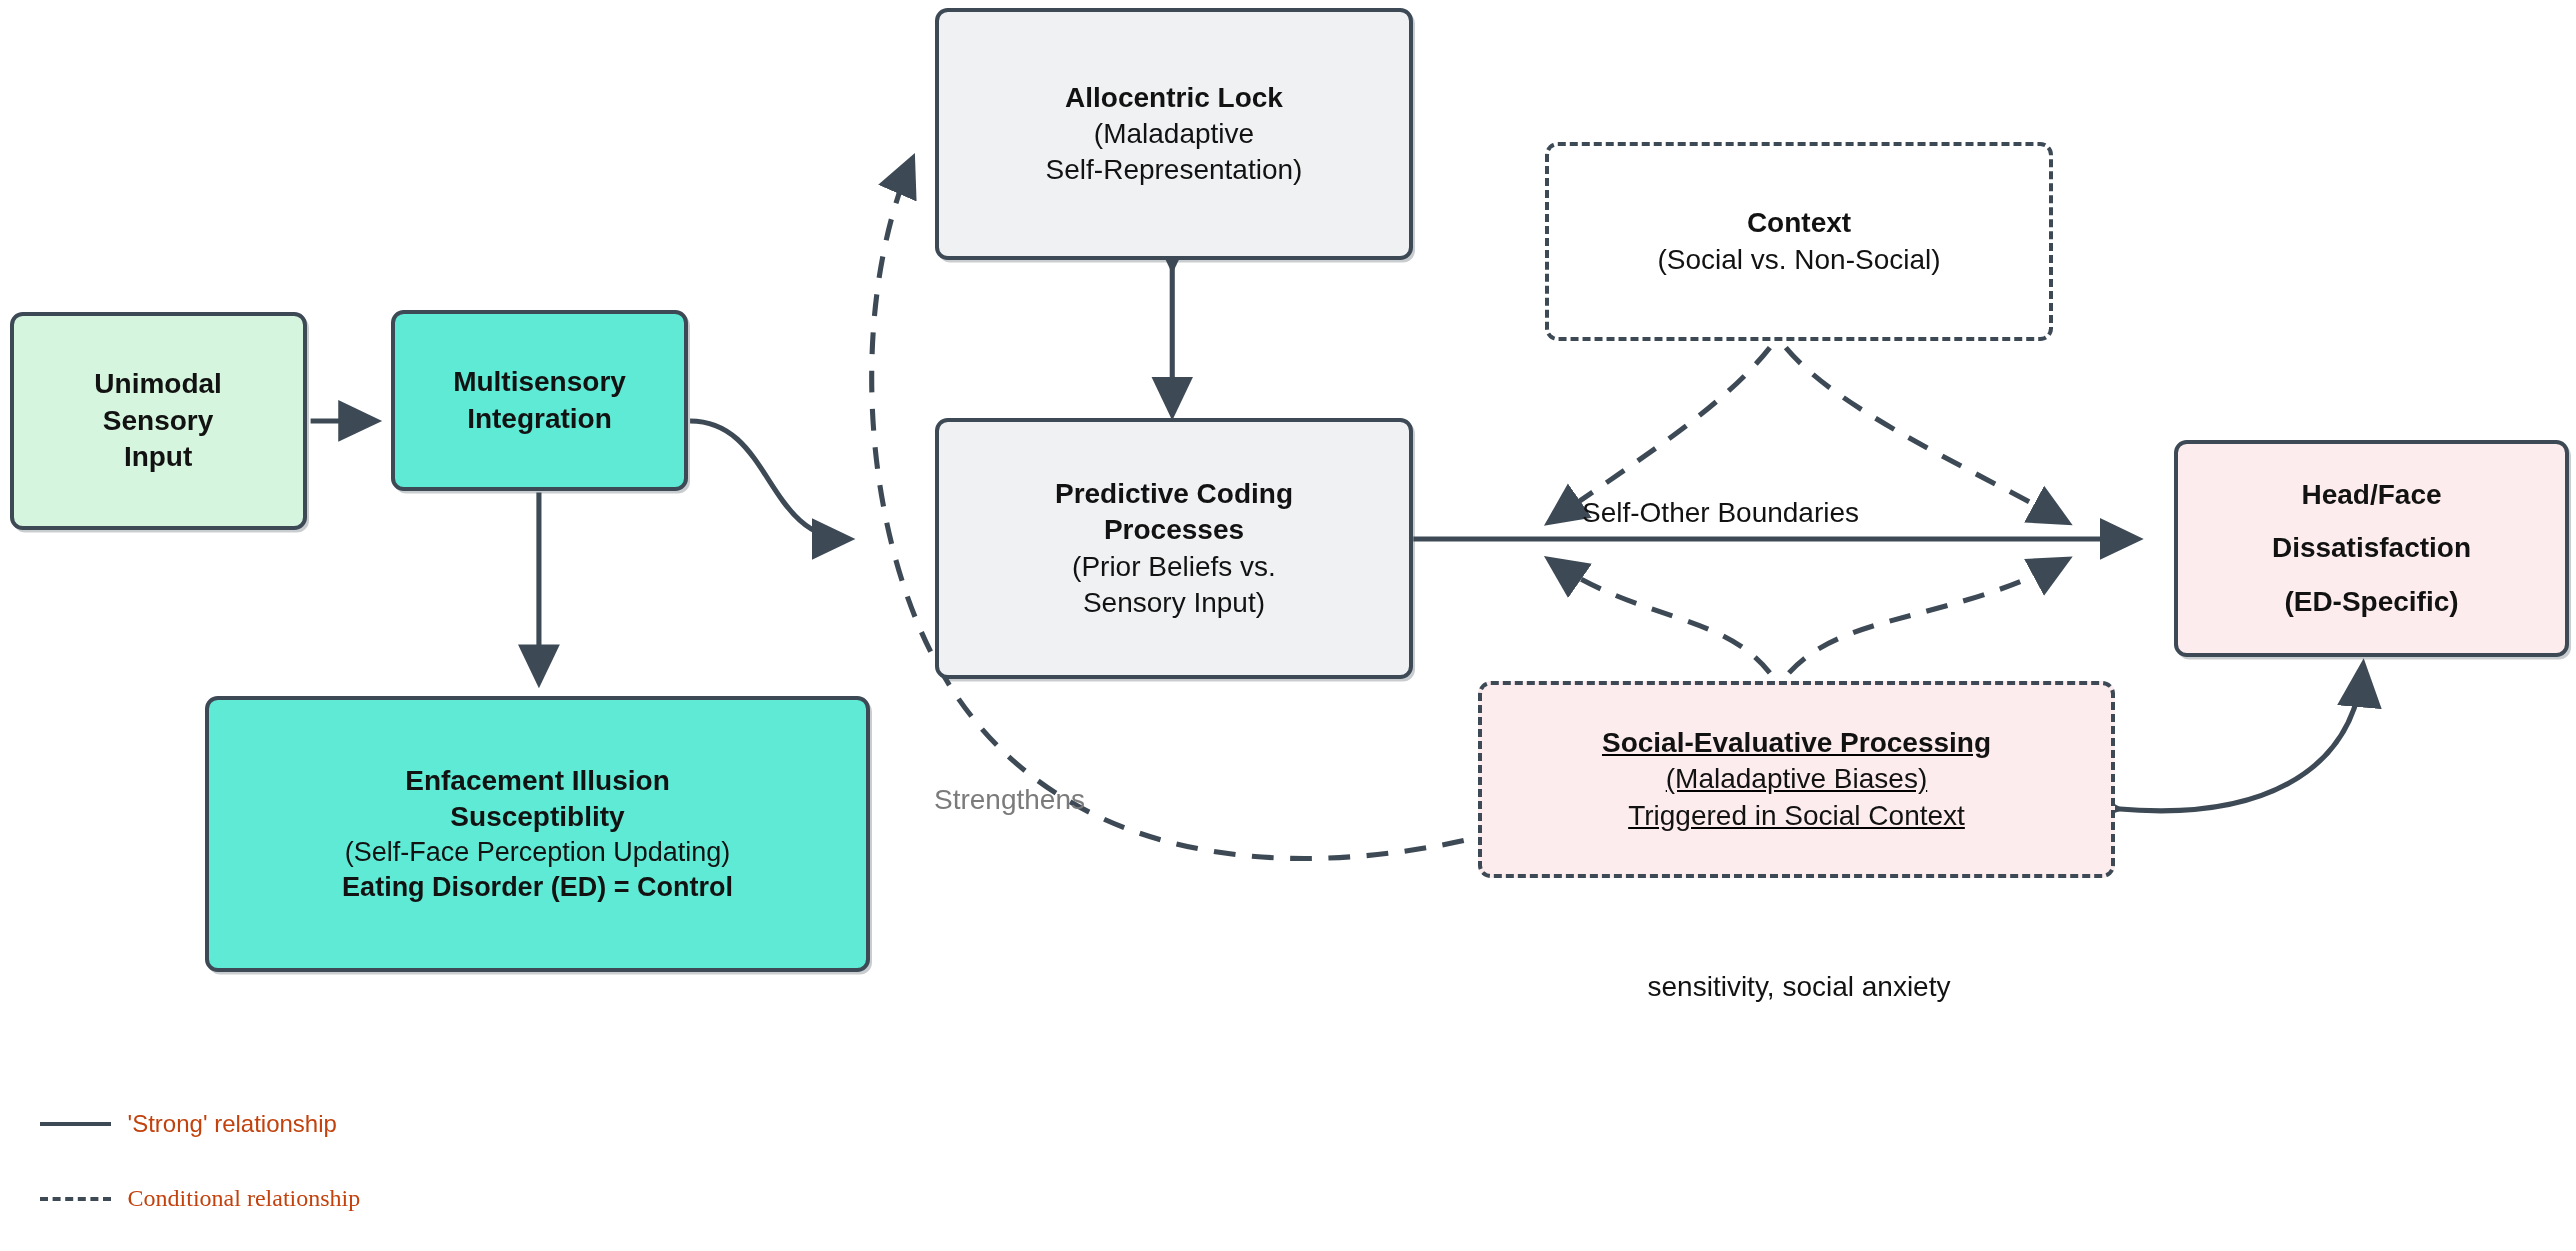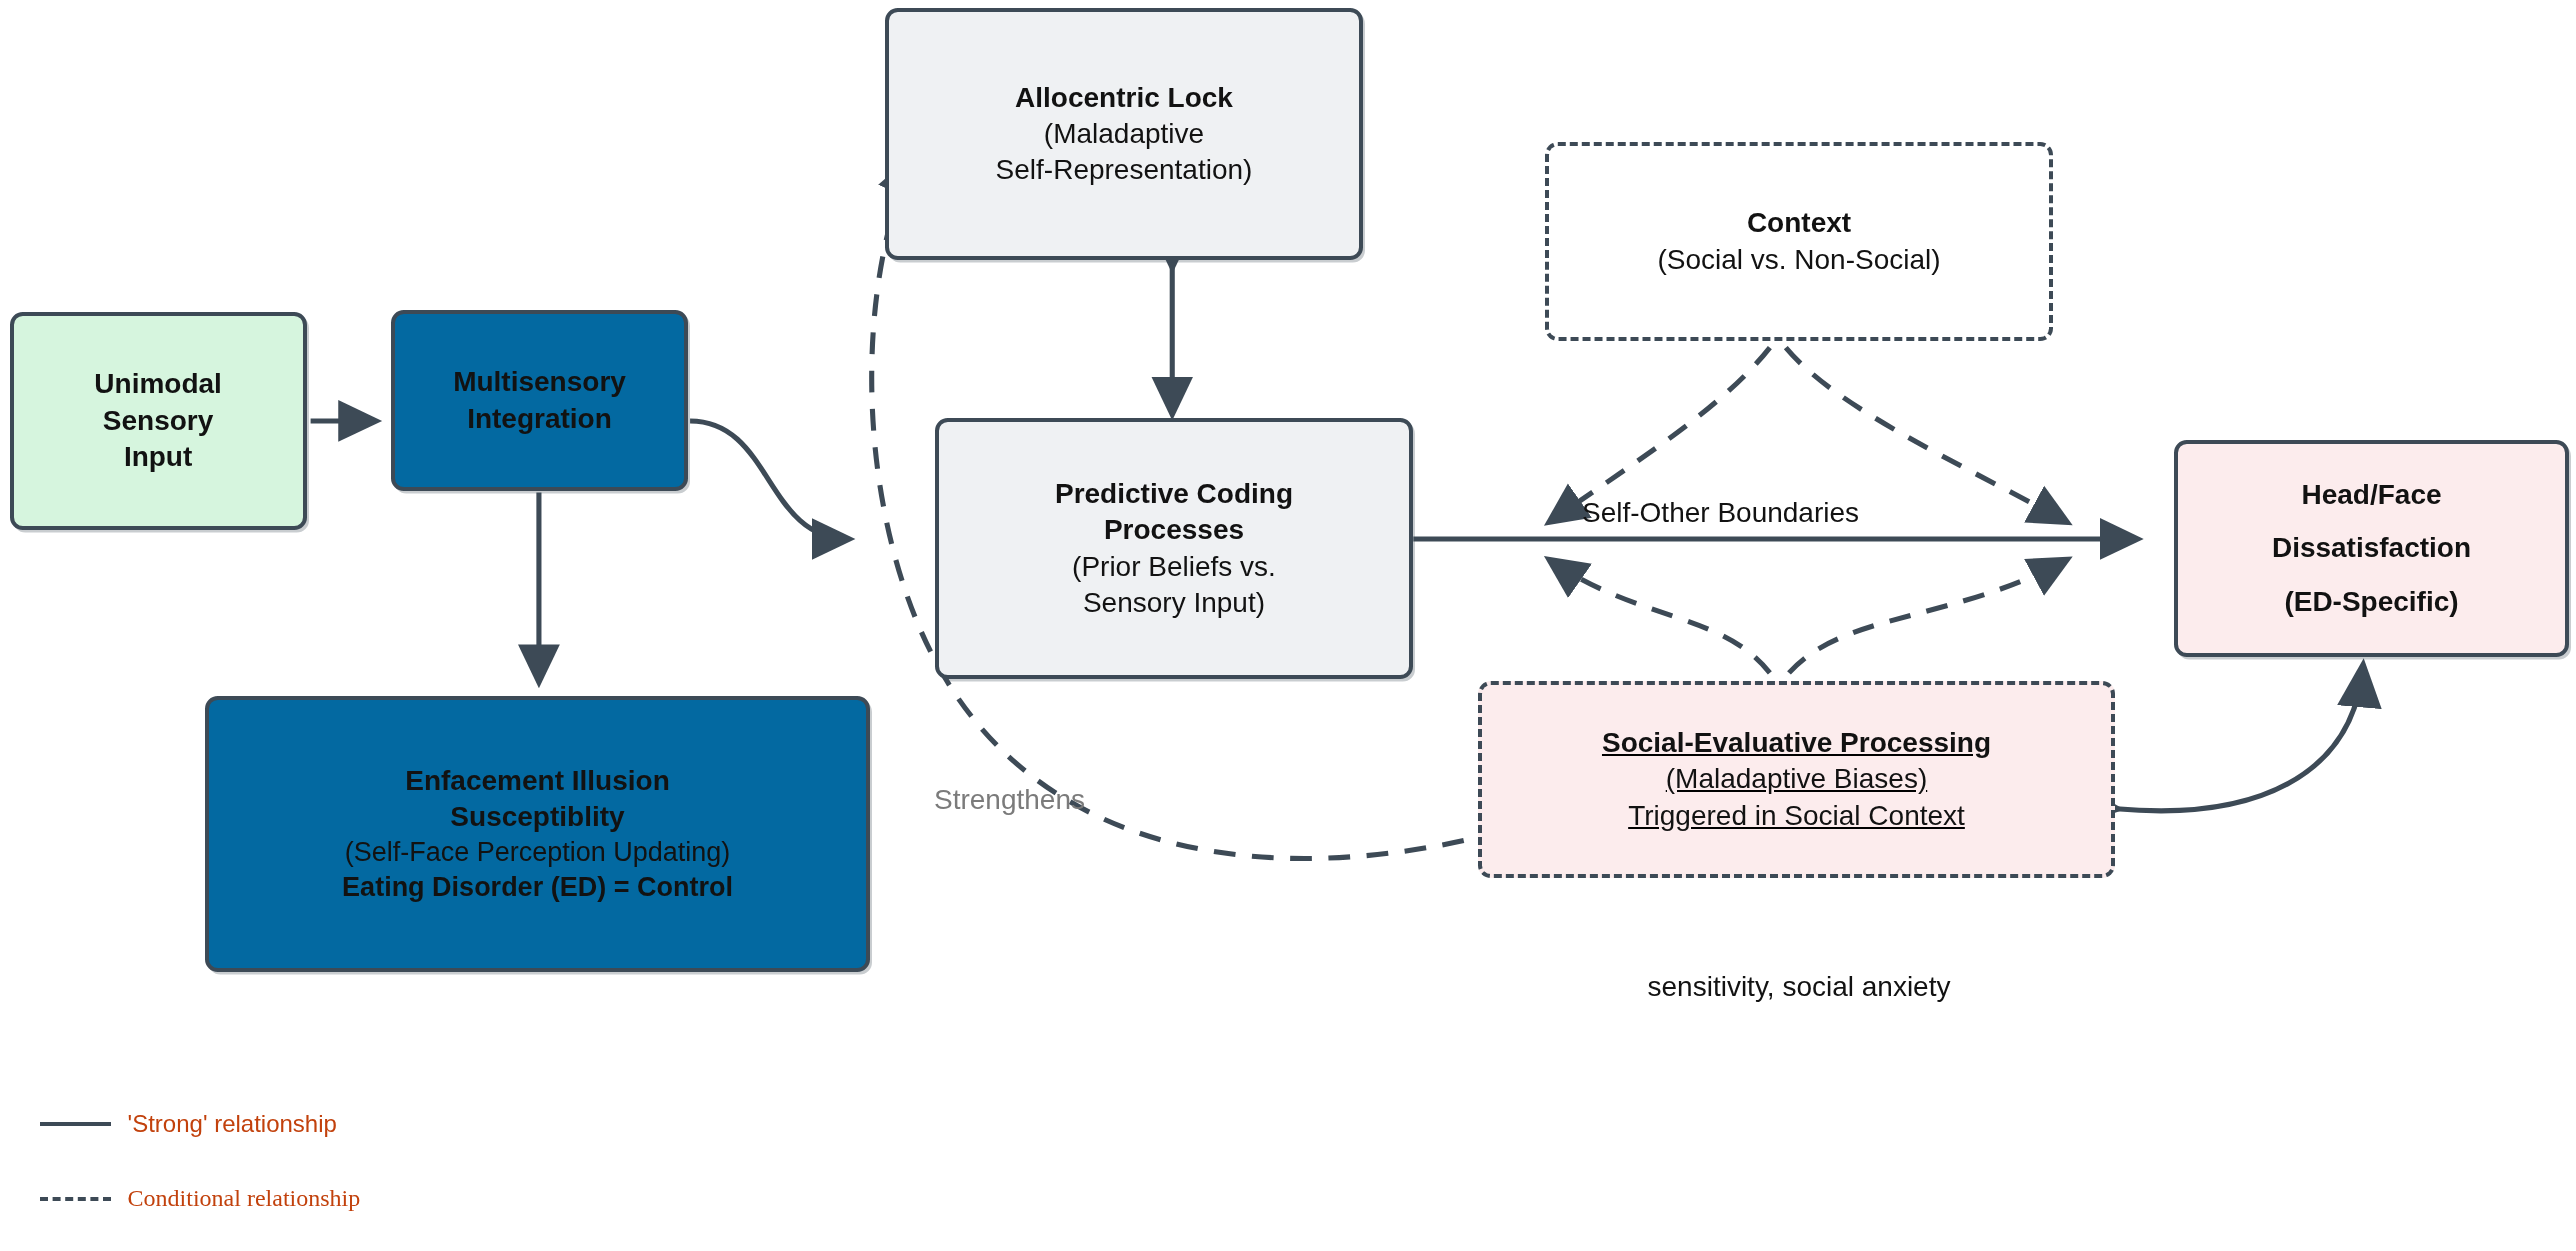--- a/index.html
+++ b/index.html
@@ -6,21 +6,21 @@
   html,body{margin:0;padding:0;background:#ffffff;}
   body{font-family:"Liberation Sans","DejaVu Sans",sans-serif;}
   #stage{position:relative;width:2576px;height:1252px;background:#ffffff;overflow:hidden;}
   svg#diagram{position:absolute;left:0;top:0;width:2576px;height:1252px;display:block;}
   .nodebox{position:absolute;box-sizing:border-box;display:flex;flex-direction:column;
            align-items:center;justify-content:center;text-align:center;
            border-radius:12.8px;padding:3.8px 11.5px;}
   .solidbox{border:4.5px solid #3d4a56;box-shadow:2.6px 3.2px 0 -0.6px rgba(61,74,86,.28);}
   .dashbox{border:4.5px dashed #3d4a56;}
   .fill-green{background:#d6f5de;}
-  .fill-blue{background:#0369a1;}
+  .fill-blue{background:#5eead4;}
   .fill-grey{background:#eff1f3;}
   .fill-pink{background:#fceced;}
   .ln{display:block;line-height:1.30;color:#121212;white-space:nowrap;}
   .b{font-weight:bold;}
   .n{font-weight:normal;}
   .f42{font-size:27px;}
   .f44{font-size:28px;}
   .floatlabel{position:absolute;color:#121212;white-space:nowrap;}
   .greylabel{position:absolute;color:#7b7b7b;white-space:nowrap;}
   .legend{position:absolute;display:flex;align-items:center;}
@@ -79,21 +79,21 @@
     <span class="ln b f44">Unimodal</span>
     <span class="ln b f44">Sensory</span>
     <span class="ln b f44">Input</span>
   </div>
 
   <div class="nodebox solidbox fill-blue" style="left:391px;top:310px;width:297px;height:181px;">
     <span class="ln b f44">Multisensory</span>
     <span class="ln b f44">Integration</span>
   </div>
 
-  <div class="nodebox solidbox fill-grey" style="left:885px;top:8.3px;width:478px;height:252px;">
+  <div class="nodebox solidbox fill-grey" style="left:935px;top:8.3px;width:478px;height:252px;">
     <span class="ln b f44">Allocentric Lock</span>
     <span class="ln n f44">(Maladaptive</span>
     <span class="ln n f44">Self-Representation)</span>
   </div>
 
   <div class="nodebox solidbox fill-grey" style="left:935px;top:418px;width:478px;height:261px;">
     <span class="ln b f44">Predictive Coding</span>
     <span class="ln b f44">Processes</span>
     <span class="ln n f44">(Prior Beliefs vs.</span>
     <span class="ln n f44">Sensory Input)</span>

